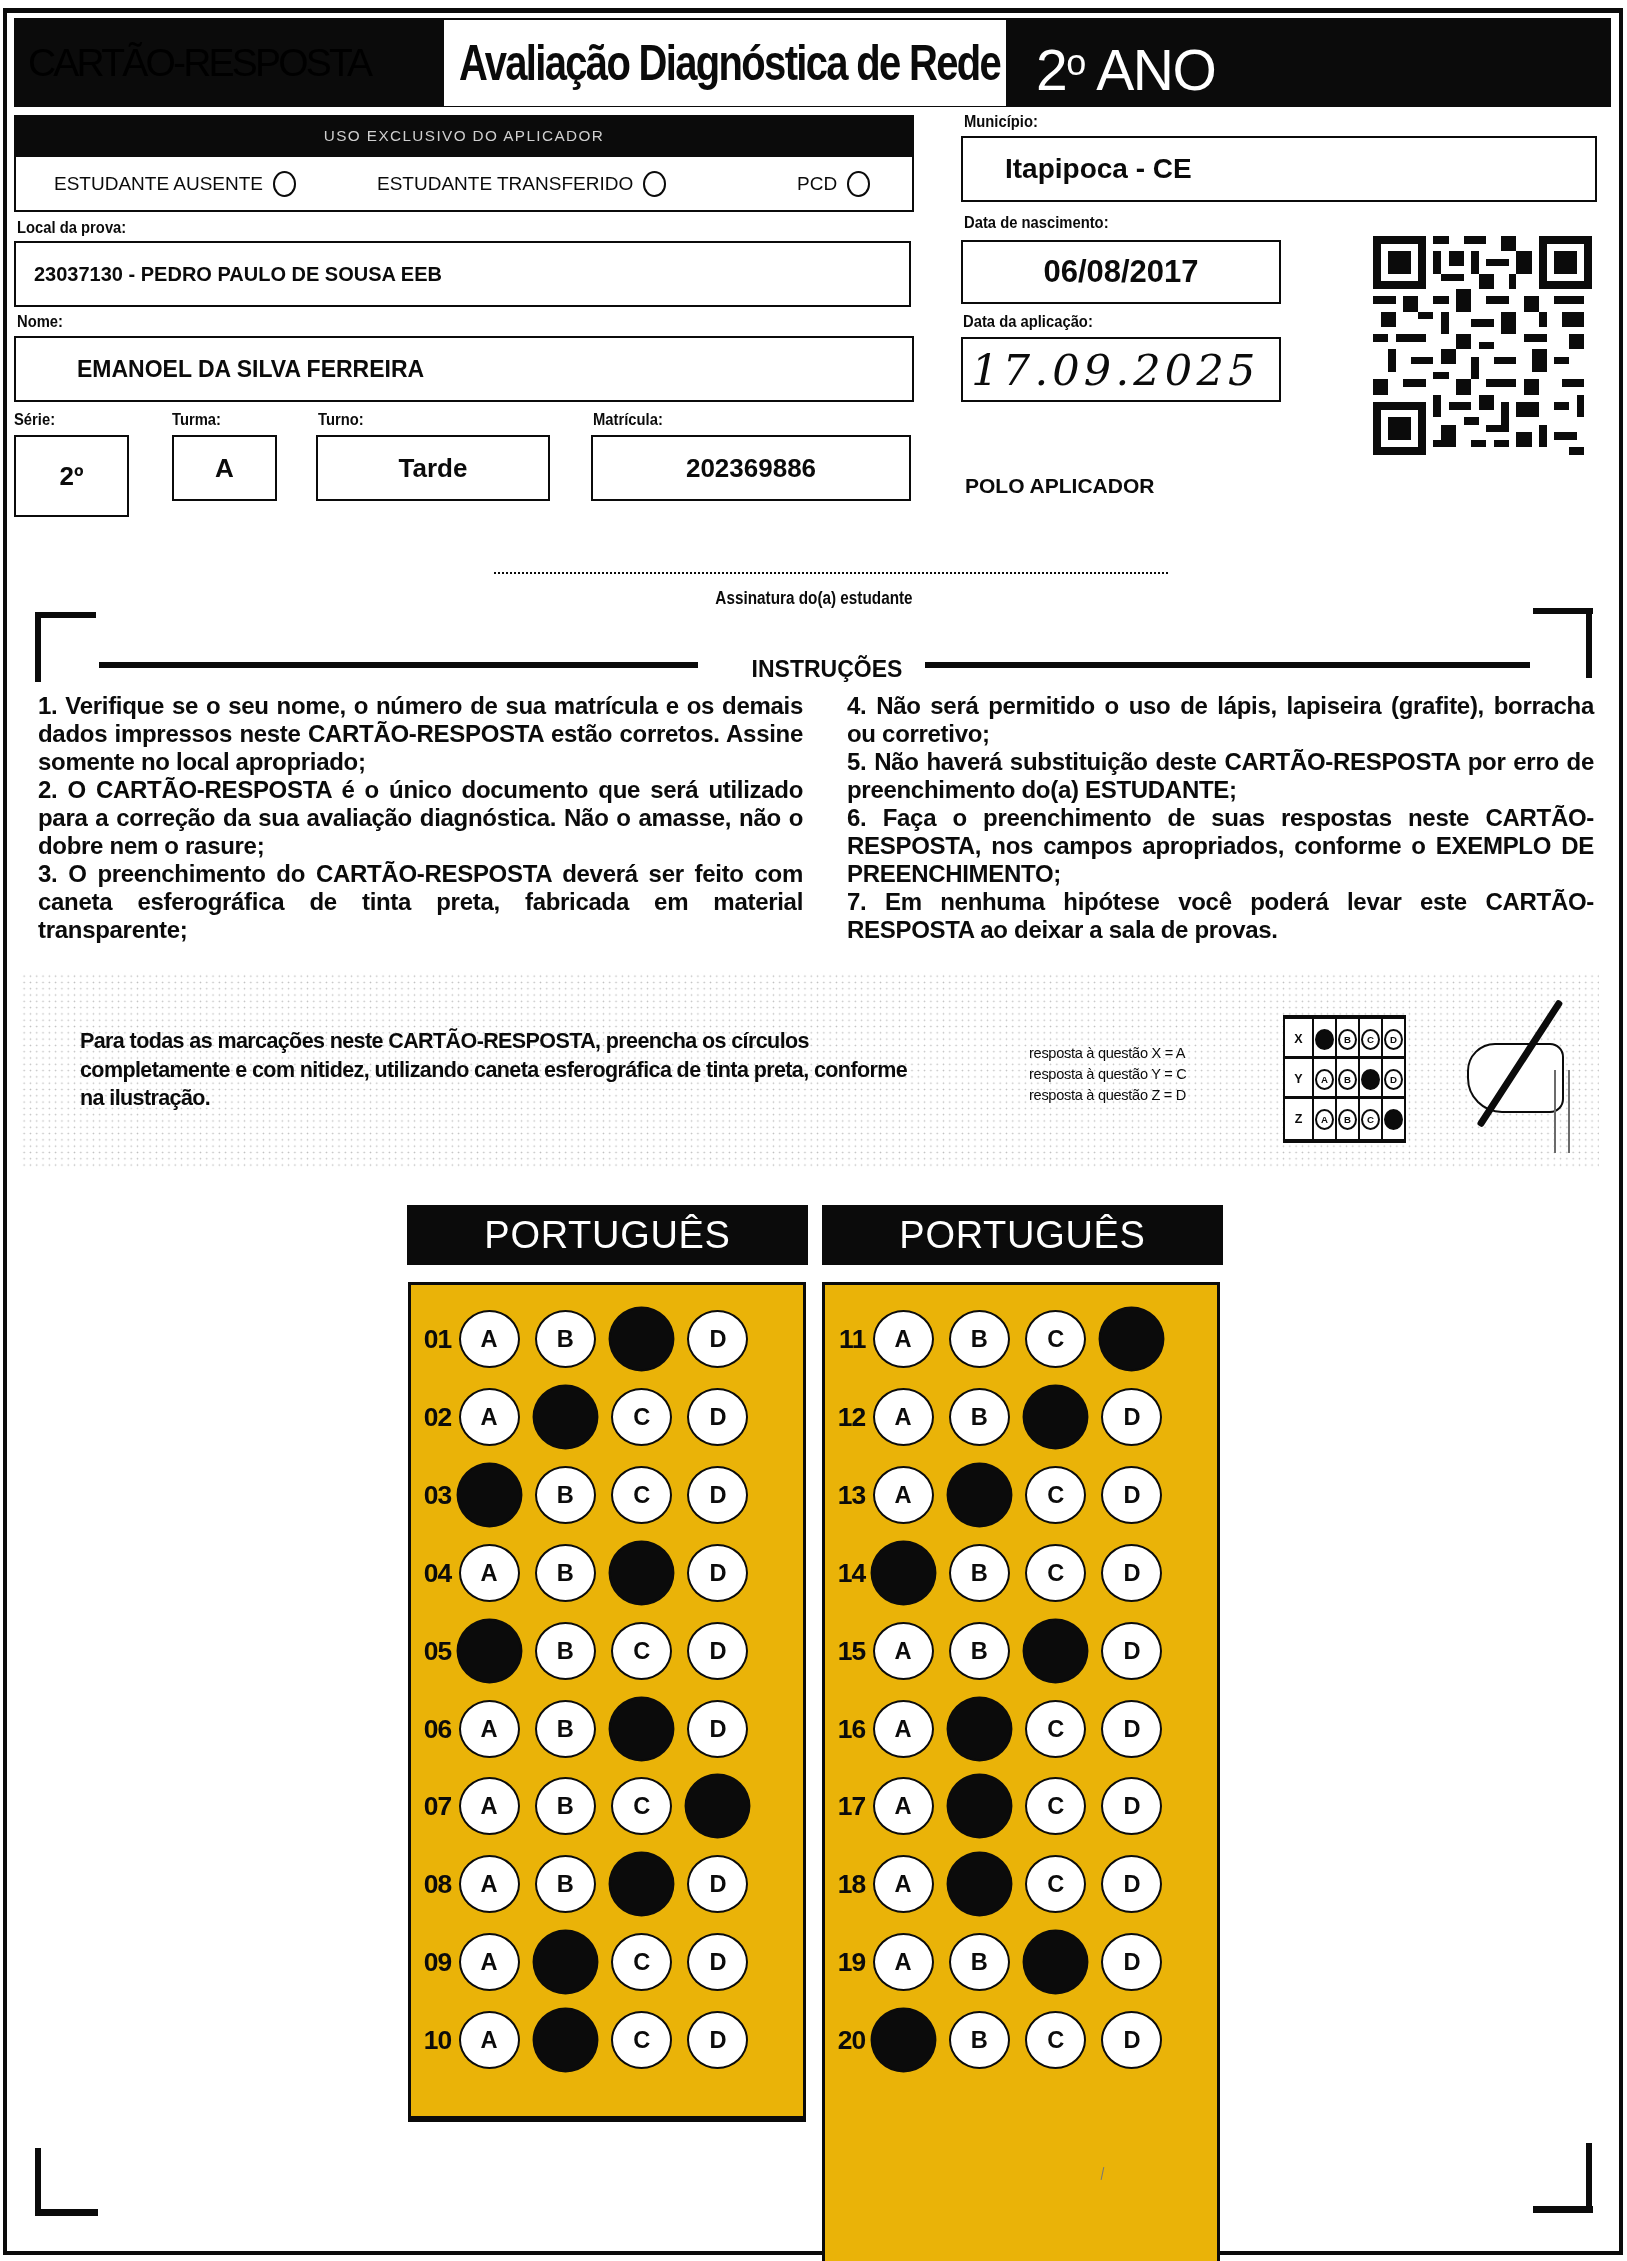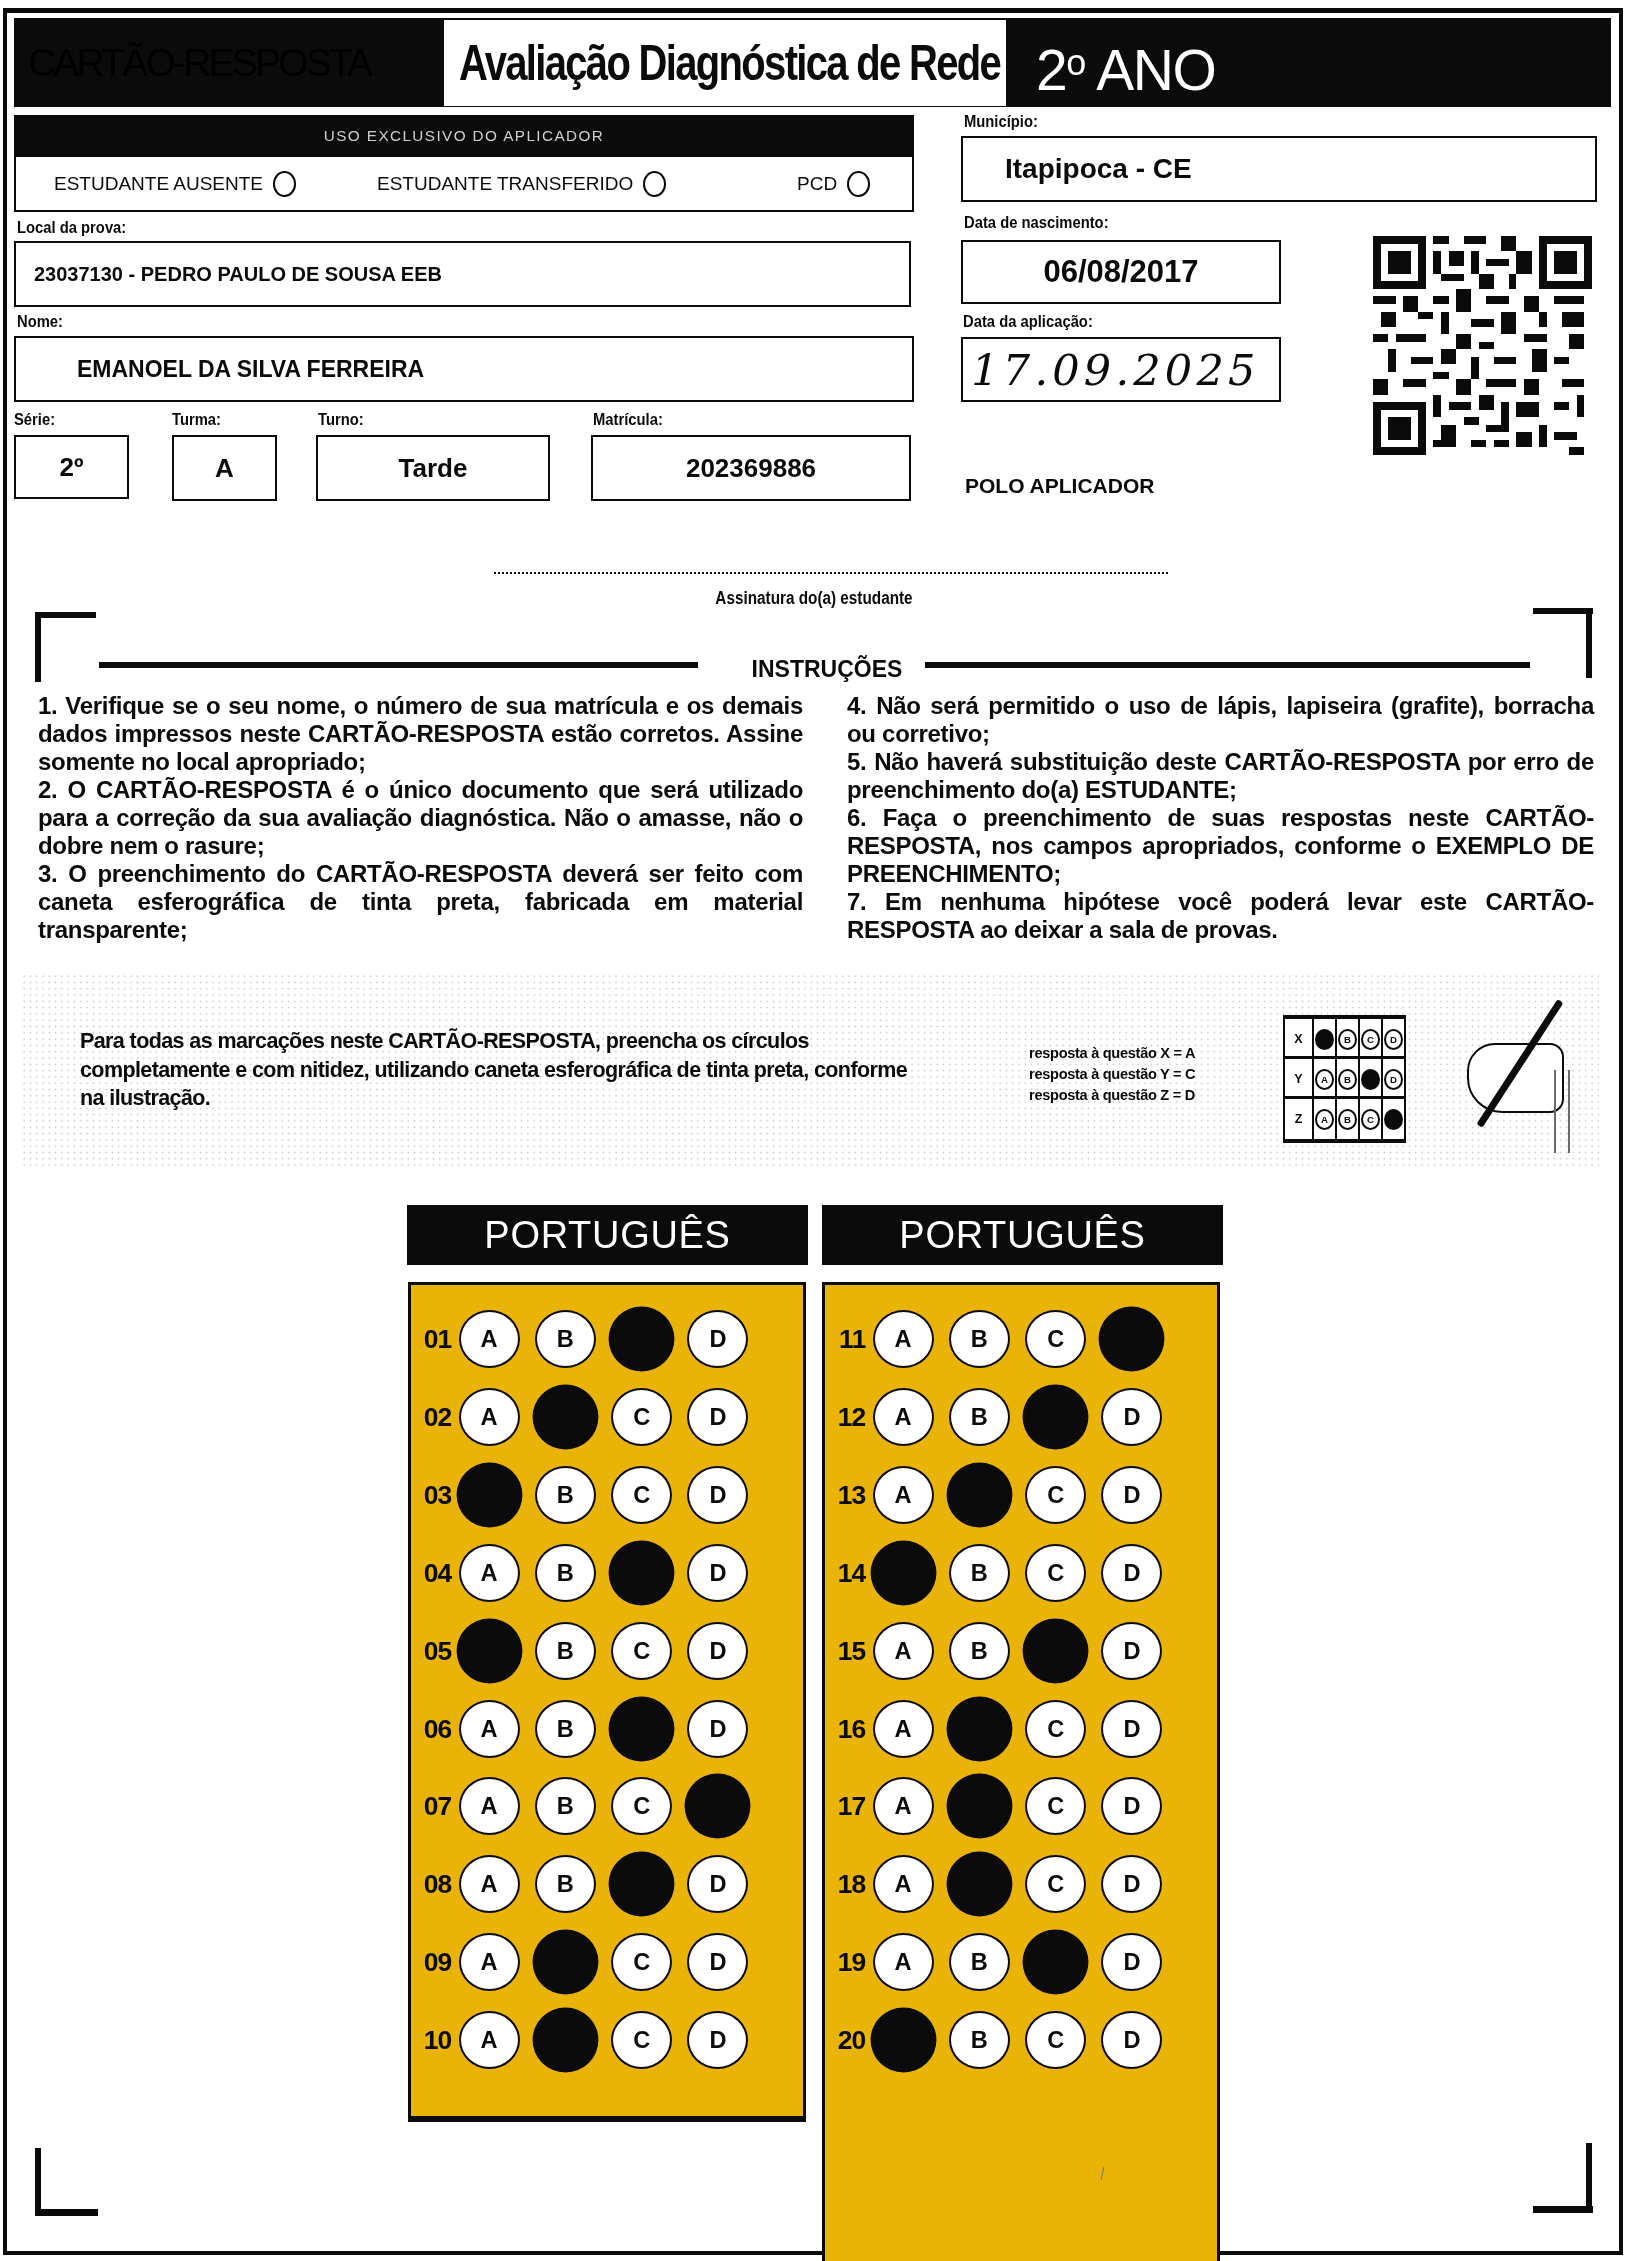--- a/index.html
+++ b/index.html
@@ -34,21 +34,21 @@
   .corner { position: absolute; background: #0b0b0b; }
 
   .instr-rule { position: absolute; top: 662px; height: 5.6px; background: #0b0b0b; }
   .instr-title { position: absolute; left: 0; width: 1628px; top: 656px; text-align: center; font-size: 23px; font-weight: bold; padding-left: 26px; }
   .instr-col { position: absolute; top: 692px; width: 765px; font-size: 24px; font-weight: bold; line-height: 28px; text-align: justify; letter-spacing: -0.3px; }
   .instr-col p { margin: 0; }
 
   .example-area { position: absolute; left: 21px; top: 973px; width: 1578px; height: 195px;
     background-image: radial-gradient(#bdbdbd 0.7px, transparent 1px); background-size: 6.3px 6.3px; opacity: 1; }
   .example-text { position: absolute; left: 80px; top: 1027px; width: 834px; font-size: 21.5px; font-weight: bold; line-height: 28.5px; letter-spacing: -0.6px; }
-  .example-legend { position: absolute; left: 1029px; top: 1043px; font-size: 14.6px; font-weight: bold; line-height: 21px; letter-spacing: -0.3px; }
+  .example-legend { position: absolute; left: 1029px; top: 1043px; font-size: 14.6px; font-weight: normal; line-height: 21px; letter-spacing: -0.3px; }
   .example-grid { position: absolute; left: 1283px; top: 1015px; border-top: 4.2px solid #0b0b0b; border-bottom: 4.2px solid #0b0b0b; background: #fff; }
   .eg-row { display: flex; border-bottom: 3.5px solid #0b0b0b; height: 40px; }
   .eg-row:last-child { border-bottom: none; }
   .eg-cell { width: 22px; height: 40px; border-left: 2.1px solid #0b0b0b; display: flex; align-items: center; justify-content: center; font-size: 12.5px; font-weight: bold; }
   .eg-cell.lbl { width: 29px; }
   .eg-cell.opt { width: 23px; }
   .eg-bub { width: 19px; height: 21px; border: 2.1px solid #0b0b0b; border-radius: 50%; display: flex; align-items: center; justify-content: center; font-size: 9.7px; font-weight: bold; }
   .eg-bub.filled { background: #0b0b0b; }
   .eg-grid-inner { border-right: 2.1px solid #0b0b0b; }
   .pen { position: absolute; left: 1477px; top: 1004px; width: 7px; height: 149px; background: #0b0b0b; transform: rotate(28deg); transform-origin: top center; border-radius: 2.8px; }
@@ -98,21 +98,21 @@
 <div class="field-box" style="left:14px; top:241px; width:897px; height:66px; padding-left:18px; font-size:20px;" data-name="local-prova-field">
     <span data-name="local-prova-value">23037130 - PEDRO PAULO DE SOUSA EEB</span>
   </div>
 
 <div class="field-label" style="left:17.4px; top:311px;" data-name="nome-label">Nome:</div>
 <div class="field-box" style="left:14px; top:336px; width:900px; height:66px; padding-left:61px; font-size:23px;" data-name="nome-field">
     <span data-name="nome-value">EMANOEL DA SILVA FERREIRA</span>
   </div>
 
 <div class="field-label" style="left:14px; top:409px;" data-name="serie-label">Série:</div>
-<div class="field-box" style="left:14px; top:435px; width:37px; height:64px; justify-content:center; font-size:26px;" data-name="serie-field">
+<div class="field-box" style="left:14px; top:435px; width:37px; height:82px; justify-content:center; font-size:26px;" data-name="serie-field">
     <span data-name="serie-value">2º</span>
   </div>
 
 <div class="field-label" style="left:67px; top:409px;" data-name="turma-label">Turma:</div>
 <div class="field-box" style="left:67px; top:435px; width:43px; height:66px; justify-content:center; font-size:26px;" data-name="turma-field">
     <span data-name="turma-value">A</span>
   </div>
 
 <div class="field-label" style="left:124px; top:409px;" data-name="turno-label">Turno:</div>
 <div class="field-box" style="left:124px; top:435px; width:92px; height:66px; justify-content:center; font-size:26px;" data-name="turno-field">

